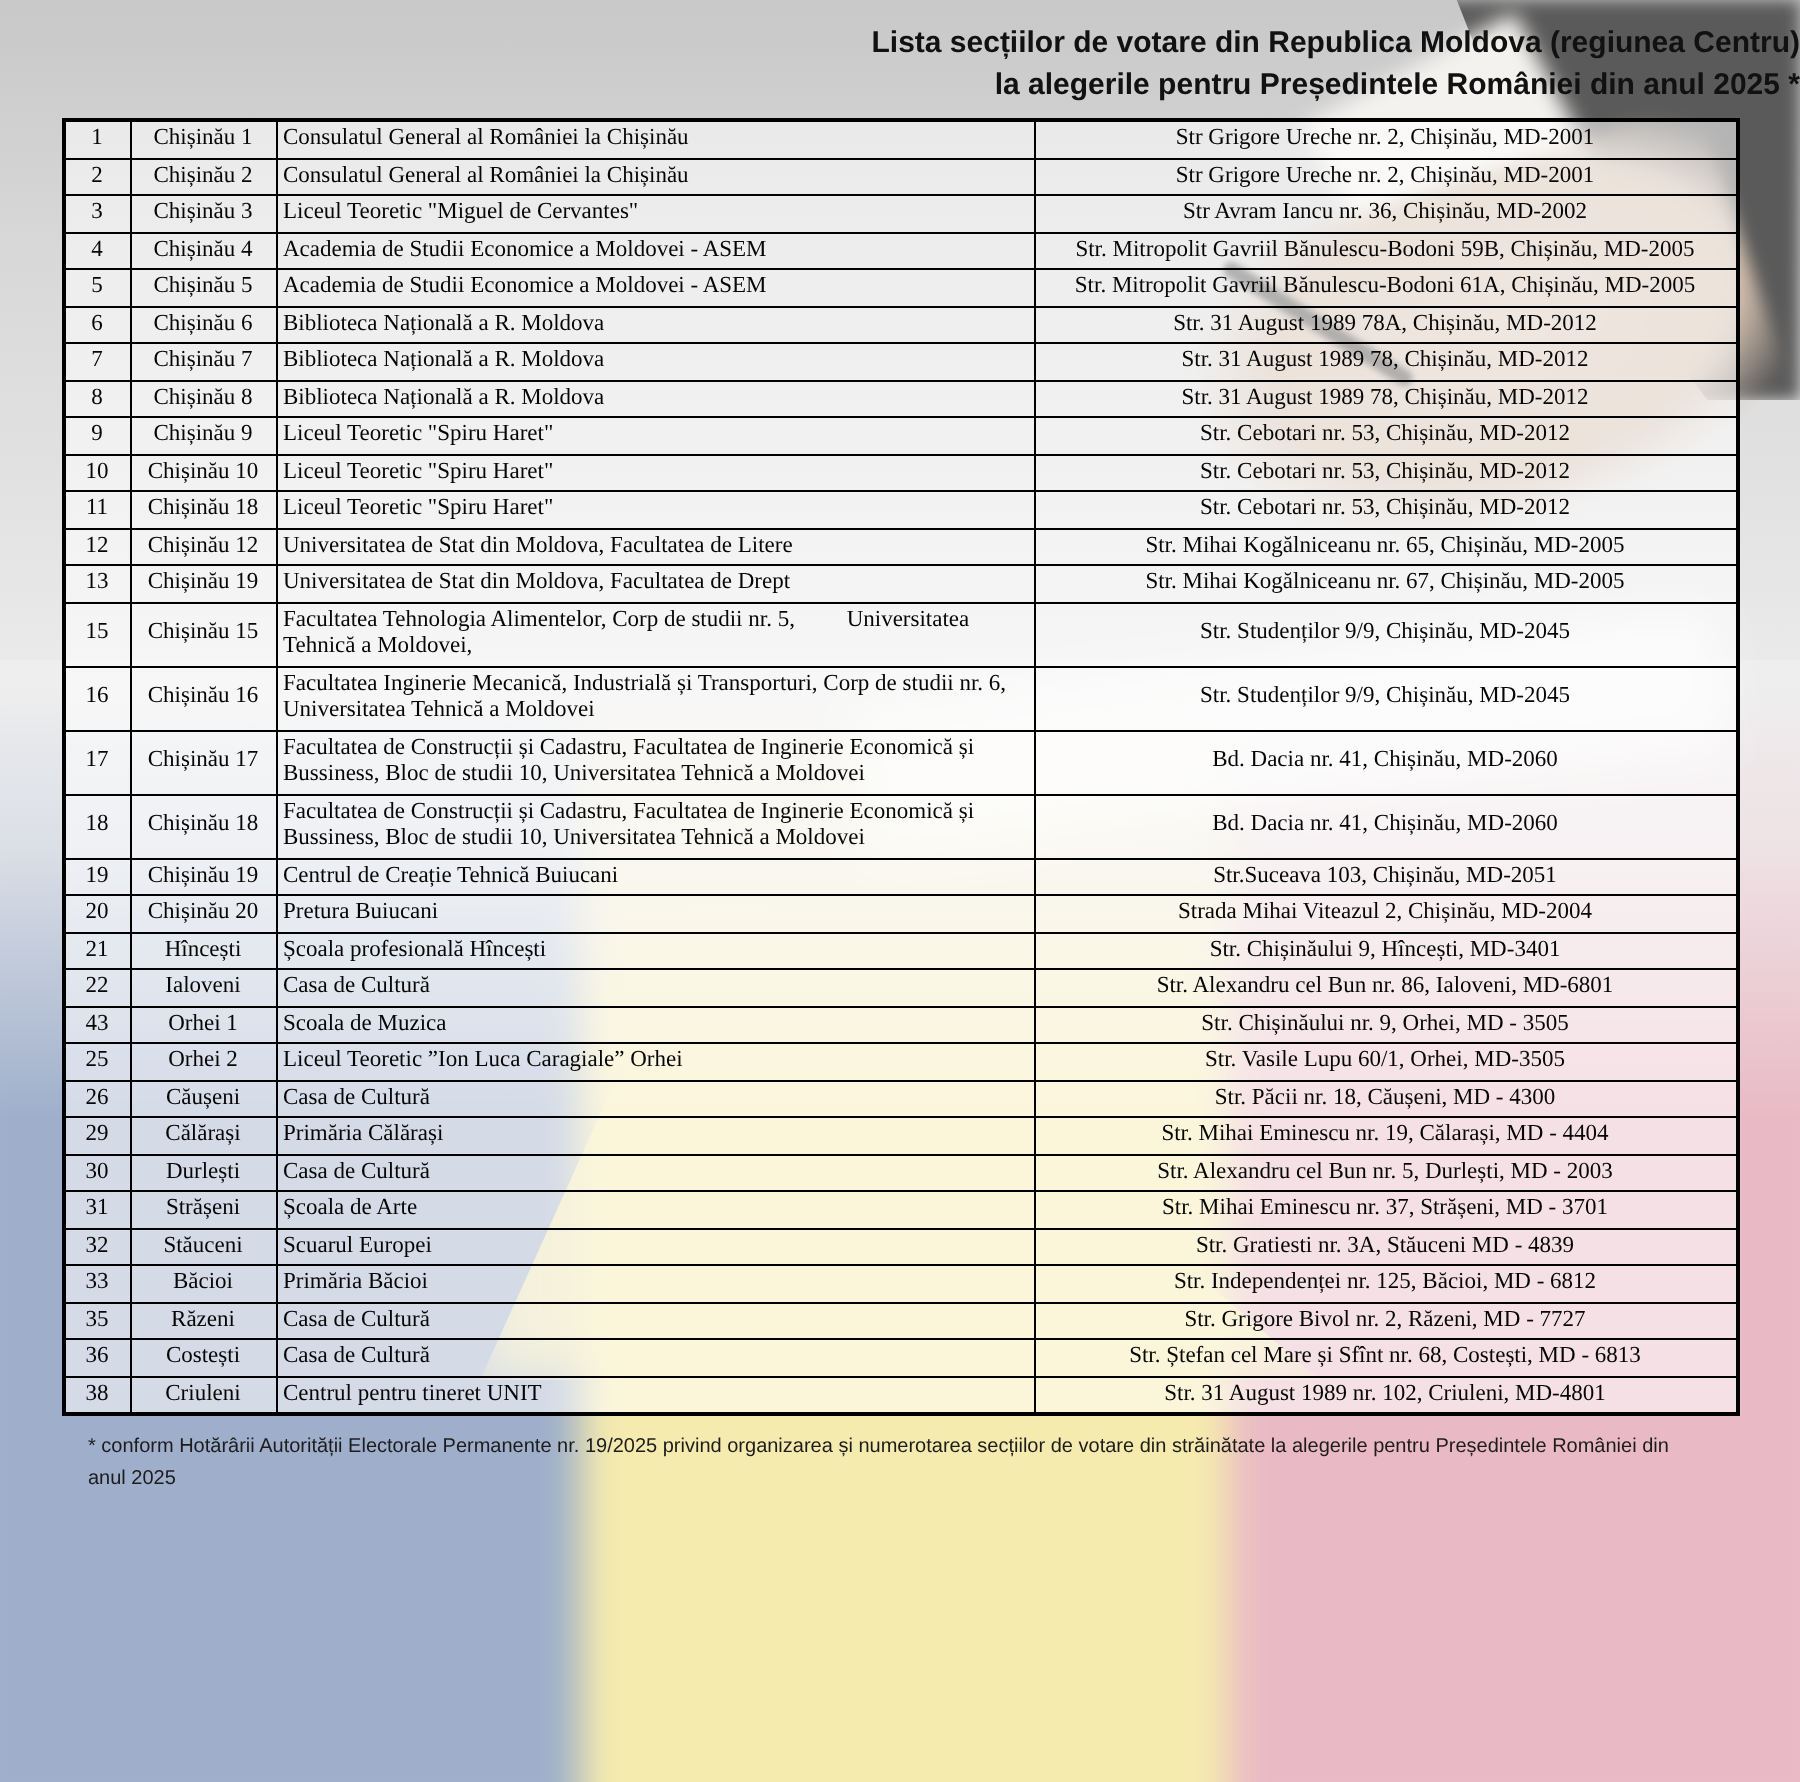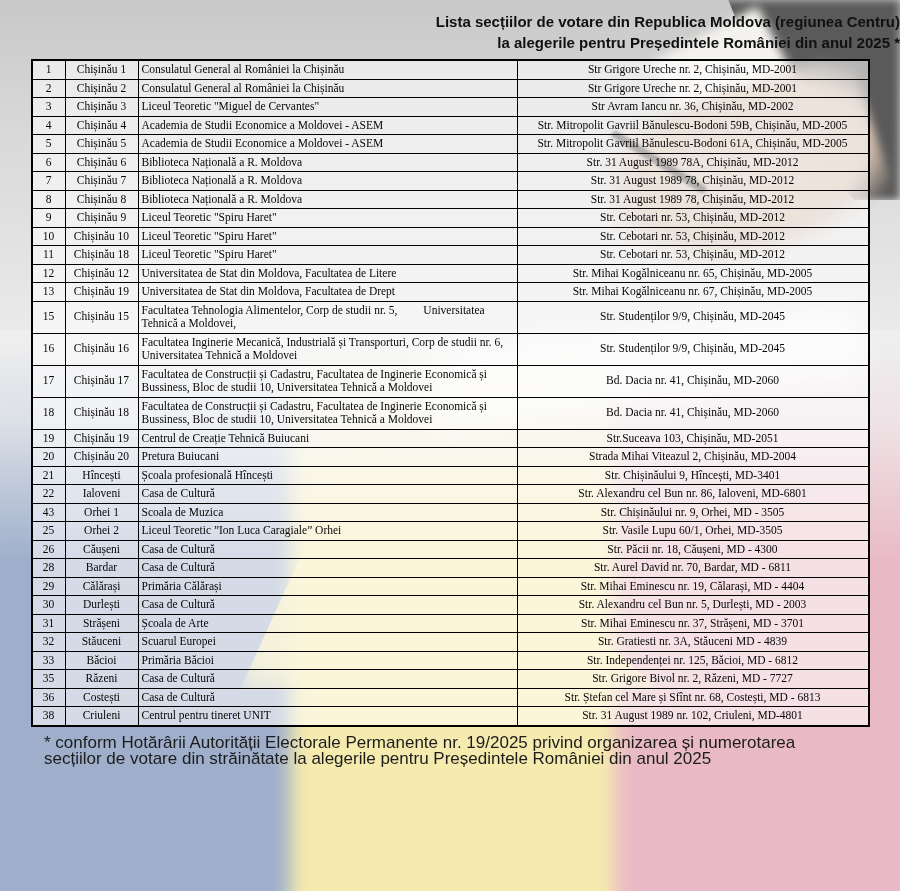--- a/index.html
+++ b/index.html
@@ -98,21 +98,21 @@
     overflow: hidden;
     vertical-align: middle;
   }
   td.c-num   { width: 26px;  text-align: center; }
   td.c-loc   { width: 66px;  text-align: center; }
   td.c-inst  { width: 372px; text-align: left; white-space: pre-wrap; }
   td.c-addr  { text-align: center; }
 
   .footnote {
     font-family: "Liberation Sans", sans-serif;
-    font-size: 17px;
+    font-size: 10px;
     line-height: 16px;
     color: #1c1c1c;
     width: 812px;
     margin: 8px auto 0 auto;
   }
 </style>
 </head>
 <body>
 
 <div class="page">
@@ -272,26 +272,20 @@
             <td class="c-inst">Liceul Teoretic ”Ion Luca Caragiale” Orhei</td>
             <td class="c-addr">Str. Vasile Lupu 60/1, Orhei, MD-3505</td>
           </tr>
           <tr>
             <td class="c-num">26</td>
             <td class="c-loc">Căușeni</td>
             <td class="c-inst">Casa de Cultură</td>
             <td class="c-addr">Str. Păcii nr. 18, Căușeni, MD - 4300</td>
           </tr>
           <tr>
-            <td class="c-num">28</td>
-            <td class="c-loc">Bardar</td>
-            <td class="c-inst">Casa de Cultură</td>
-            <td class="c-addr">Str. Aurel David nr. 70, Bardar, MD - 6811</td>
-          </tr>
-          <tr>
             <td class="c-num">29</td>
             <td class="c-loc">Călărași</td>
             <td class="c-inst">Primăria Călărași</td>
             <td class="c-addr">Str. Mihai Eminescu nr. 19, Călarași, MD - 4404</td>
           </tr>
           <tr>
             <td class="c-num">30</td>
             <td class="c-loc">Durlești</td>
             <td class="c-inst">Casa de Cultură</td>
             <td class="c-addr">Str. Alexandru cel Bun nr. 5, Durlești, MD - 2003</td>

